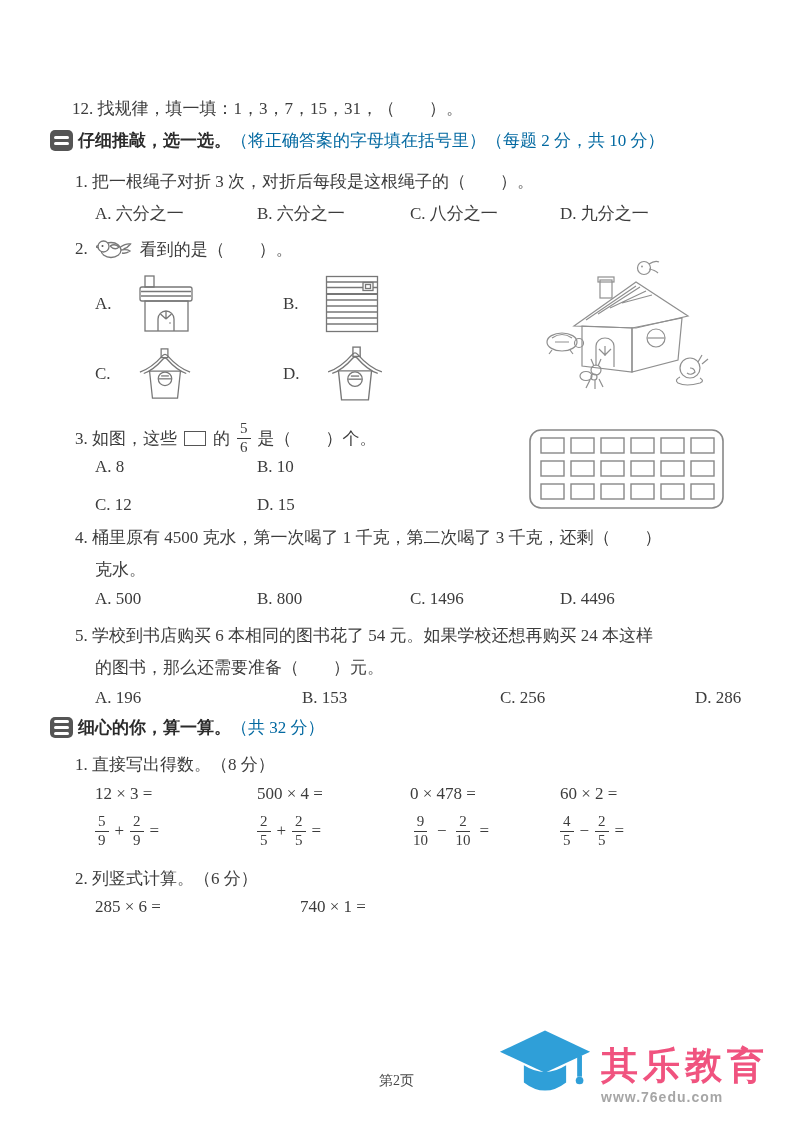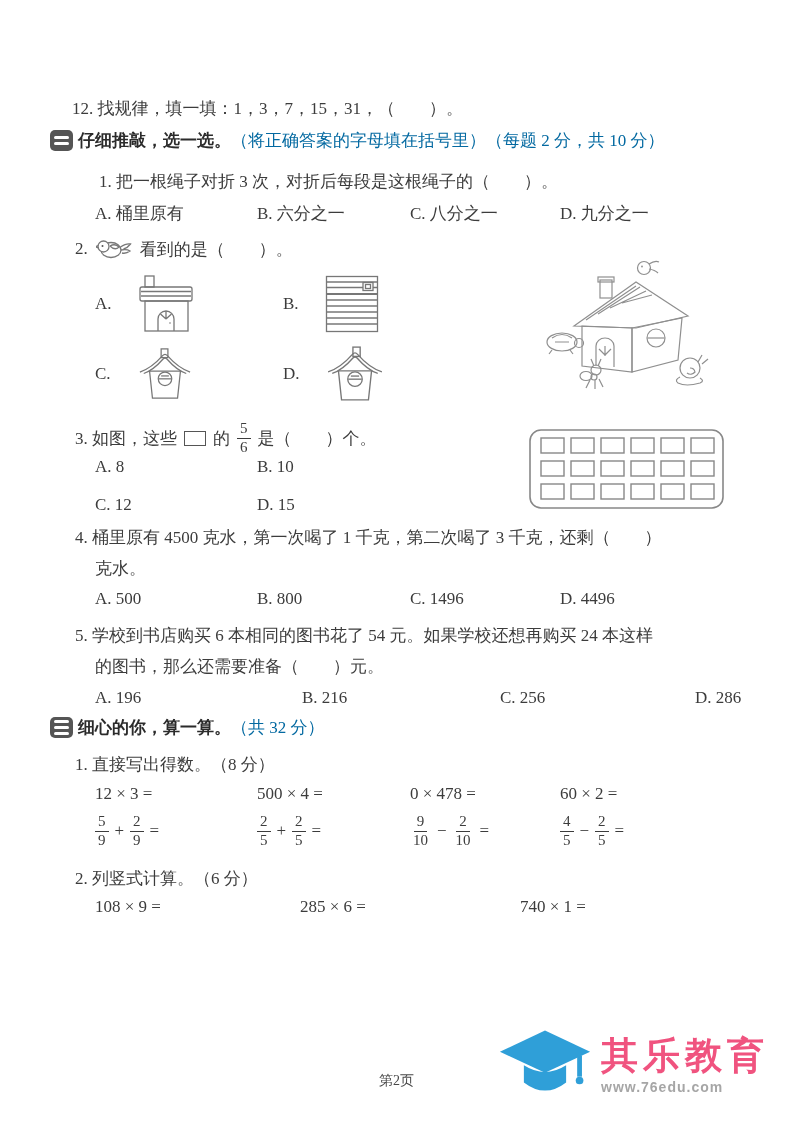--- a/index.html
+++ b/index.html
@@ -15,21 +15,21 @@
     width:23px;height:21px;background:#555;border-radius:5px;margin-right:5px;flex:0 0 auto;}
   .secicon i{display:block;height:3px;background:#fff;border-radius:1.5px;margin:0 4px;}
   .sectitle{font-weight:700;color:#2b2b2b;}
   .secnote{color:#0369a1;}
   
   .opt4{display:grid;grid-template-columns:162px 153px 150px auto;}
   .opt3{display:grid;grid-template-columns:205px 220px auto;}
   .opt2x2{display:grid;grid-template-columns:162px auto;row-gap:18px;width:320px;}
   
   .twoline{line-height:32px;}
-  .twoline .cont{padding-left:20px;font-family:Liberation Mono, monospace;}
+  .twoline .cont{padding-left:20px;}
   
   .houses{display:grid;grid-template-columns:188px auto;row-gap:6px;}
   .hcell{display:flex;align-items:center;gap:16px;height:64px;}
   .hletter{width:26px;flex:0 0 auto;}
   
   .frac{display:inline-flex;flex-direction:column;align-items:center;
     font-size:15px;line-height:1.18;vertical-align:middle;}
   .fn{border-bottom:1.4px solid #3c3c3c;padding:0 3px;}
   .fd{padding:0 3px;}
   .fgroup{display:inline-flex;align-items:center;gap:6px;}
@@ -38,29 +38,29 @@
   .sqbox{display:inline-block;width:20px;height:13px;border:1.4px solid #555;
     margin:0 7px;vertical-align:-1px;}
   .q3line{display:flex;align-items:center;}
   .q3line .frac{margin:0 7px;}
   
   svg{display:block;}
   .lineart{stroke:#777;fill:none;stroke-width:1.3;}
   
   #footer{top:1072px;left:0;width:100%;text-align:center;color:#474747;font-size:14px;}
   #logo{top:1026px;left:497px;display:flex;align-items:flex-start;gap:8px;}
-  .logotxt{display:flex;flex-direction:column;margin-top:10px;}
+  .logotxt{display:flex;flex-direction:column;margin-top:20px;}
   .brand{font-family:"Liberation Sans","DejaVu Sans",sans-serif;font-weight:700;
     font-size:37px;color:#f0537f;letter-spacing:5px;line-height:1.1;}
   .brandurl{font-family:"Liberation Sans","DejaVu Sans",sans-serif;font-weight:700;
     font-size:14px;color:#a6a6a6;letter-spacing:1px;margin-top:2px;}
   
   #q12{top:97px;left:72px;}
   #sec2{top:129px;left:50px;}
-  #q1{top:170px;left:75px;margin-left:24px;}
+  #q1{top:170px;left:75px;}
   #q1opts{top:202px;left:95px;}
   #q2{top:237px;left:75px;display:flex;align-items:center;gap:8px;}
   #q2houses{top:272px;left:95px;}
   #q2scene{top:254px;left:540px;}
   #q3{top:420px;left:75px;justify-content:center;}
   #q3opts{top:457px;left:95px;}
   #q3grid{top:428px;left:528px;}
   #q4{top:522px;left:75px;}
   #q4opts{top:589px;left:95px;}
   #q5{top:620px;left:75px;}
@@ -85,21 +85,21 @@
       <i></i>
     </span>
   <span class="sectitle">仔细推敲，选一选。</span>
   <span class="secnote">（将正确答案的字母填在括号里）（每题 2 分，共 10 分）</span>
 </div>
 
 <div class="abs" id="q1">
   <span>1. 把一根绳子对折 3 次，对折后每段是这根绳子的（　　）。</span>
 </div>
 <div class="abs opt4" id="q1opts">
-  <span>A. 桶里原有</span>
+  <span>A. 六分之一</span>
   <span>B. 六分之一</span>
   <span>C. 八分之一</span>
   <span>D. 九分之一</span>
 </div>
 
 <div class="abs" id="q2">
   <span>2.</span>
   <span>
     <svg width="36" height="24" viewBox="0 0 36 24">
       <g class="lineart">
@@ -284,21 +284,21 @@
   <span>C. 1496</span>
   <span>D. 4496</span>
 </div>
 
 <div class="abs twoline" id="q5">
   <div>5. 学校到书店购买 6 本相同的图书花了 54 元。如果学校还想再购买 24 本这样</div>
   <div class="cont">的图书，那么还需要准备（　　）元。</div>
 </div>
 <div class="abs opt4" id="q5opts">
   <span>A. 196</span>
-  <span>B. 216</span>
+  <span>B. 153</span>
   <span>C. 256</span>
   <span>D. 286</span>
 </div>
 
 <div class="abs secrow" id="sec3">
   <span class="secicon">
       <i></i>
       <i></i>
       <i></i>
     </span>
@@ -364,21 +364,20 @@
         <span class="fd">5</span>
       </span>
     <span>=</span>
   </span>
 </div>
 
 <div class="abs" id="c2label">
   <span>2. 列竖式计算。（6 分）</span>
 </div>
 <div class="abs opt3" id="exprrow2">
-  <span>108 × 9 =</span>
   <span>285 × 6 =</span>
   <span>740 × 1 =</span>
 </div>
 
 <div class="abs" id="footer">
   <span>第2页</span>
 </div>
 
 <div class="abs" id="logo">
   <span>

